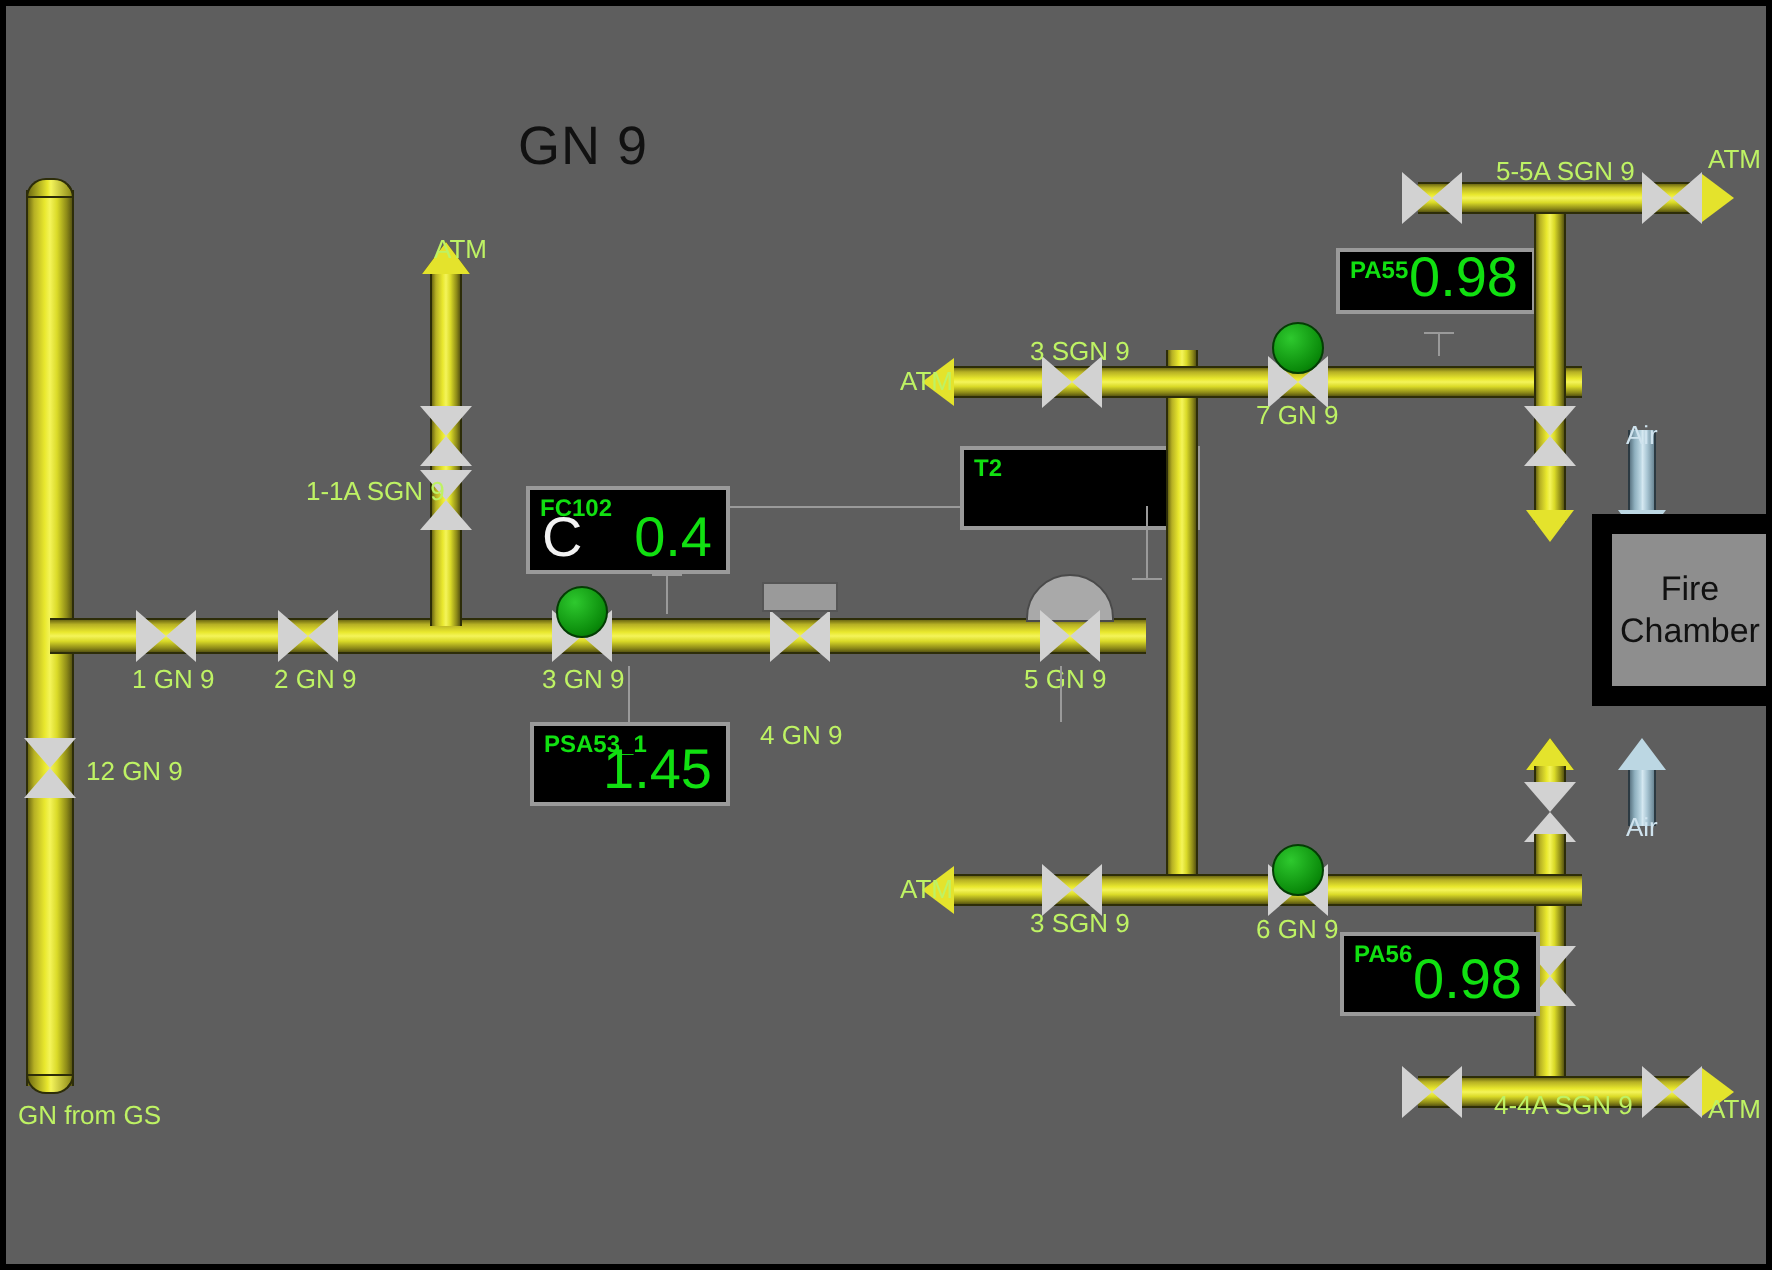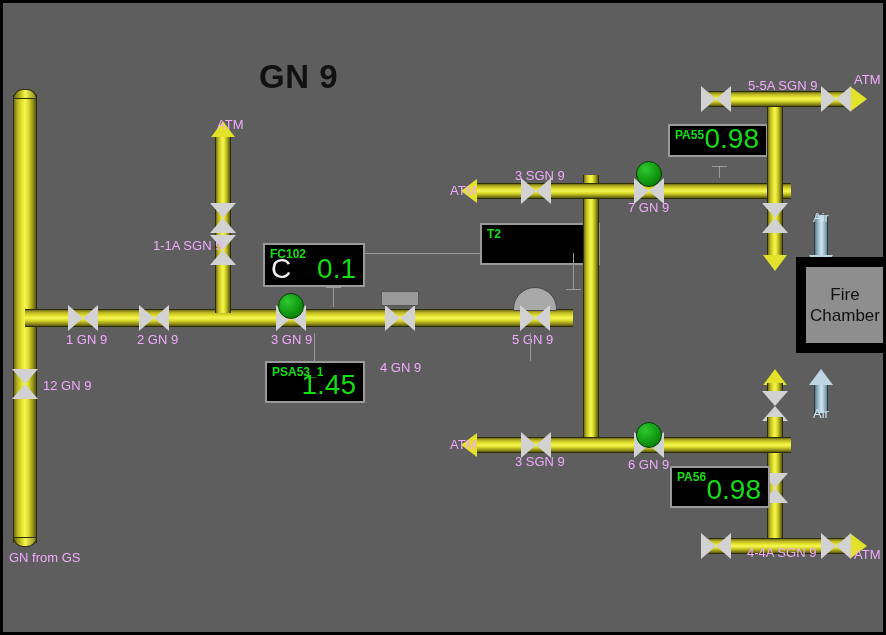--- a/index.html
+++ b/index.html
@@ -3,22 +3,22 @@
 <meta charset="utf-8">
 <style>
   html,body{margin:0;padding:0;background:#000;}
   body{font-family:"Liberation Sans",sans-serif;}
   #screen{
     position:relative;width:886px;height:635px;
     background:#5e5e5e;border:3px solid #000;box-sizing:border-box;
     overflow:hidden;
   }
   
-  .lbl{position:absolute;color:#f0abfc;font-size:13px;line-height:13px;white-space:nowrap;}
-  #title{position:absolute;color:#111;font-size:33px;font-weight:bold;letter-spacing:.5px;}
+  .lbl{position:absolute;color:#bef264;font-size:13px;line-height:13px;white-space:nowrap;}
+  #title{position:absolute;color:#111;font-size:27px;font-weight:normal;letter-spacing:.5px;}
   .lbl.blue{color:#cfe3ee;}
 
   
   .pipe{position:absolute;}
   .pipe.h{
     background:linear-gradient(to bottom,#6e6a12 0%,#b6b024 14%,#e9e82e 38%,#f4f45a 50%,#dada28 66%,#8d8a18 88%,#595611 100%);
     border-top:1px solid #2d2d09;border-bottom:1px solid #2d2d09;box-sizing:border-box;
   }
   .pipe.v{
     background:linear-gradient(to right,#6e6a12 0%,#b6b024 14%,#e9e82e 38%,#f4f45a 50%,#dada28 66%,#8d8a18 88%,#595611 100%);
@@ -125,21 +125,21 @@
   <div class="valve hz" style="left:273px;top:302px;">
     <div class="tri t1"></div>
       <div class="tri t2"></div>
   </div>
   <div class="act-circle" style="left:275px;top:290px;"></div>
   <div class="lbl" style="left:268px;top:330px;">3 GN 9</div>
 
   <div class="panel" style="left:260px;top:240px;width:102px;height:44px;">
     <div class="tag">FC102</div>
     <div class="unit">C</div>
-    <div class="val">0.1</div>
+    <div class="val">0.4</div>
   </div>
   <div class="sig v" style="left:330px;top:284px;height:20px;"></div>
   <div class="sig h" style="left:323px;top:284px;width:15px;"></div>
   <div class="sig h" style="left:362px;top:250px;width:208px;"></div>
 
   <div class="sig v" style="left:311px;top:330px;height:28px;"></div>
   <div class="panel" style="left:262px;top:358px;width:100px;height:42px;">
     <div class="tag">PSA53_1</div>
     <div class="val">1.45</div>
   </div>

